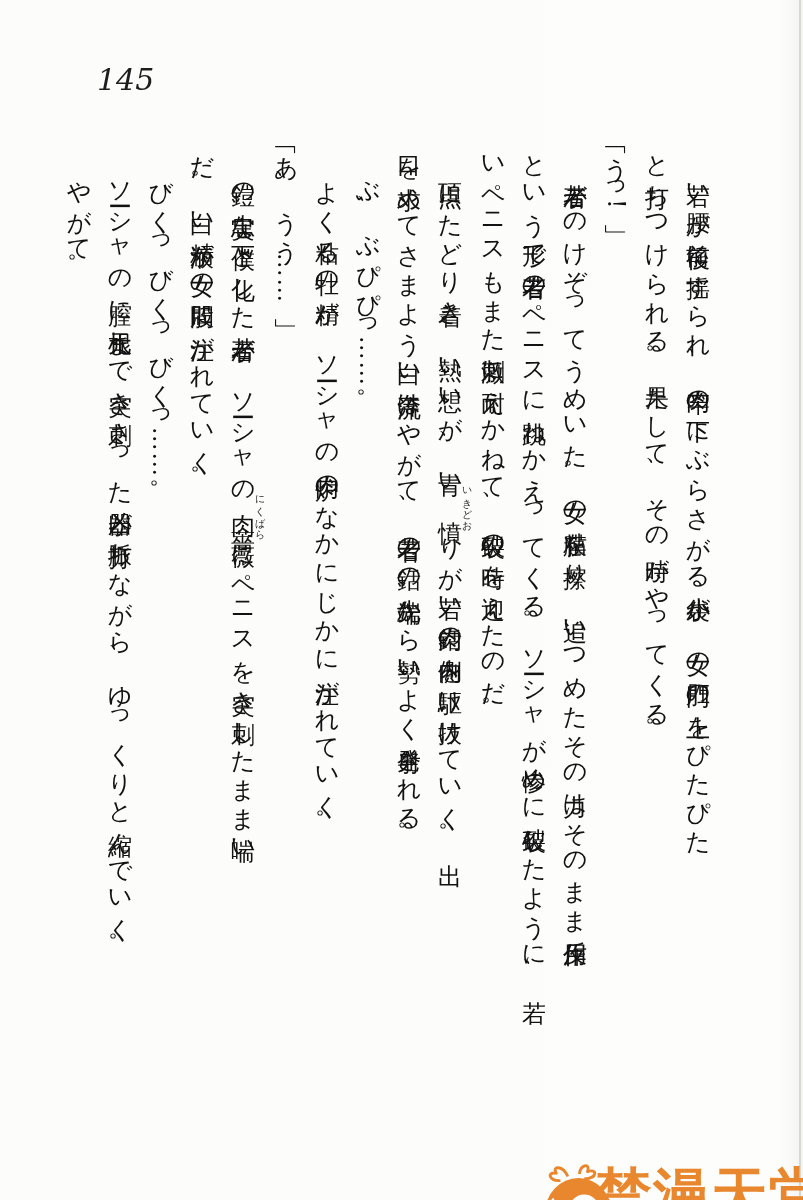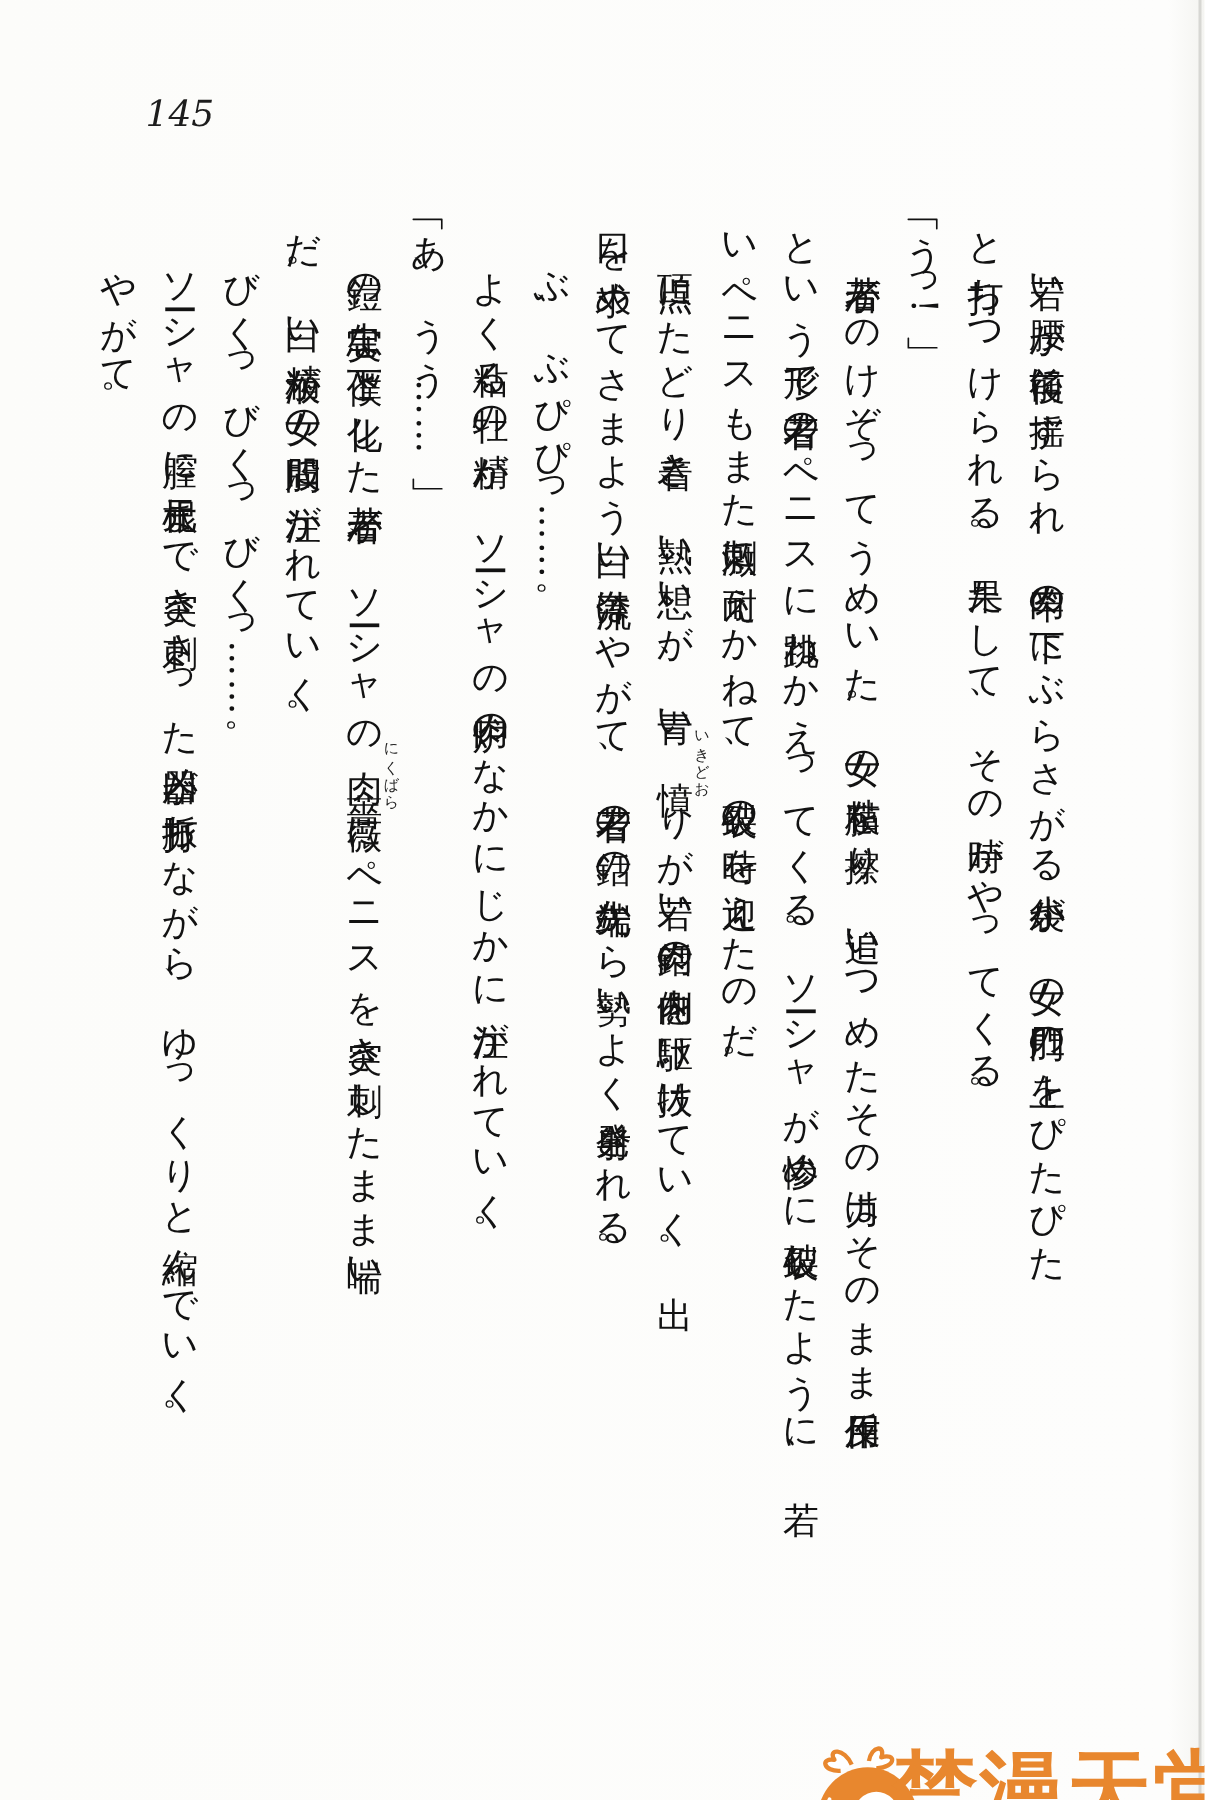--- a/index.html
+++ b/index.html
@@ -14,21 +14,21 @@
     position:absolute; inset:0;
     background:linear-gradient(90deg, #fcfcfa 0%, #fdfdfc 97%, #f4f4f1 100%);
   }
   .scan-edge {
     position:absolute; top:0; right:2px;
     width:2px; height:100%;
     background:#bdbdba; opacity:.55;
   }
   .page-number {
     position:absolute; top:62px; left:97px;
-    font-size:24px; font-style:italic;
+    font-size:30px; font-style:italic;
     color:#1d1d1d;
     font-family:"DejaVu Serif", serif;
     text-align:right;
   }
   .text-block {
     position:absolute; top:139px; right:85px;
     height:985px;
     writing-mode:vertical-rl;
     text-orientation:mixed;
     font-size:24px;

